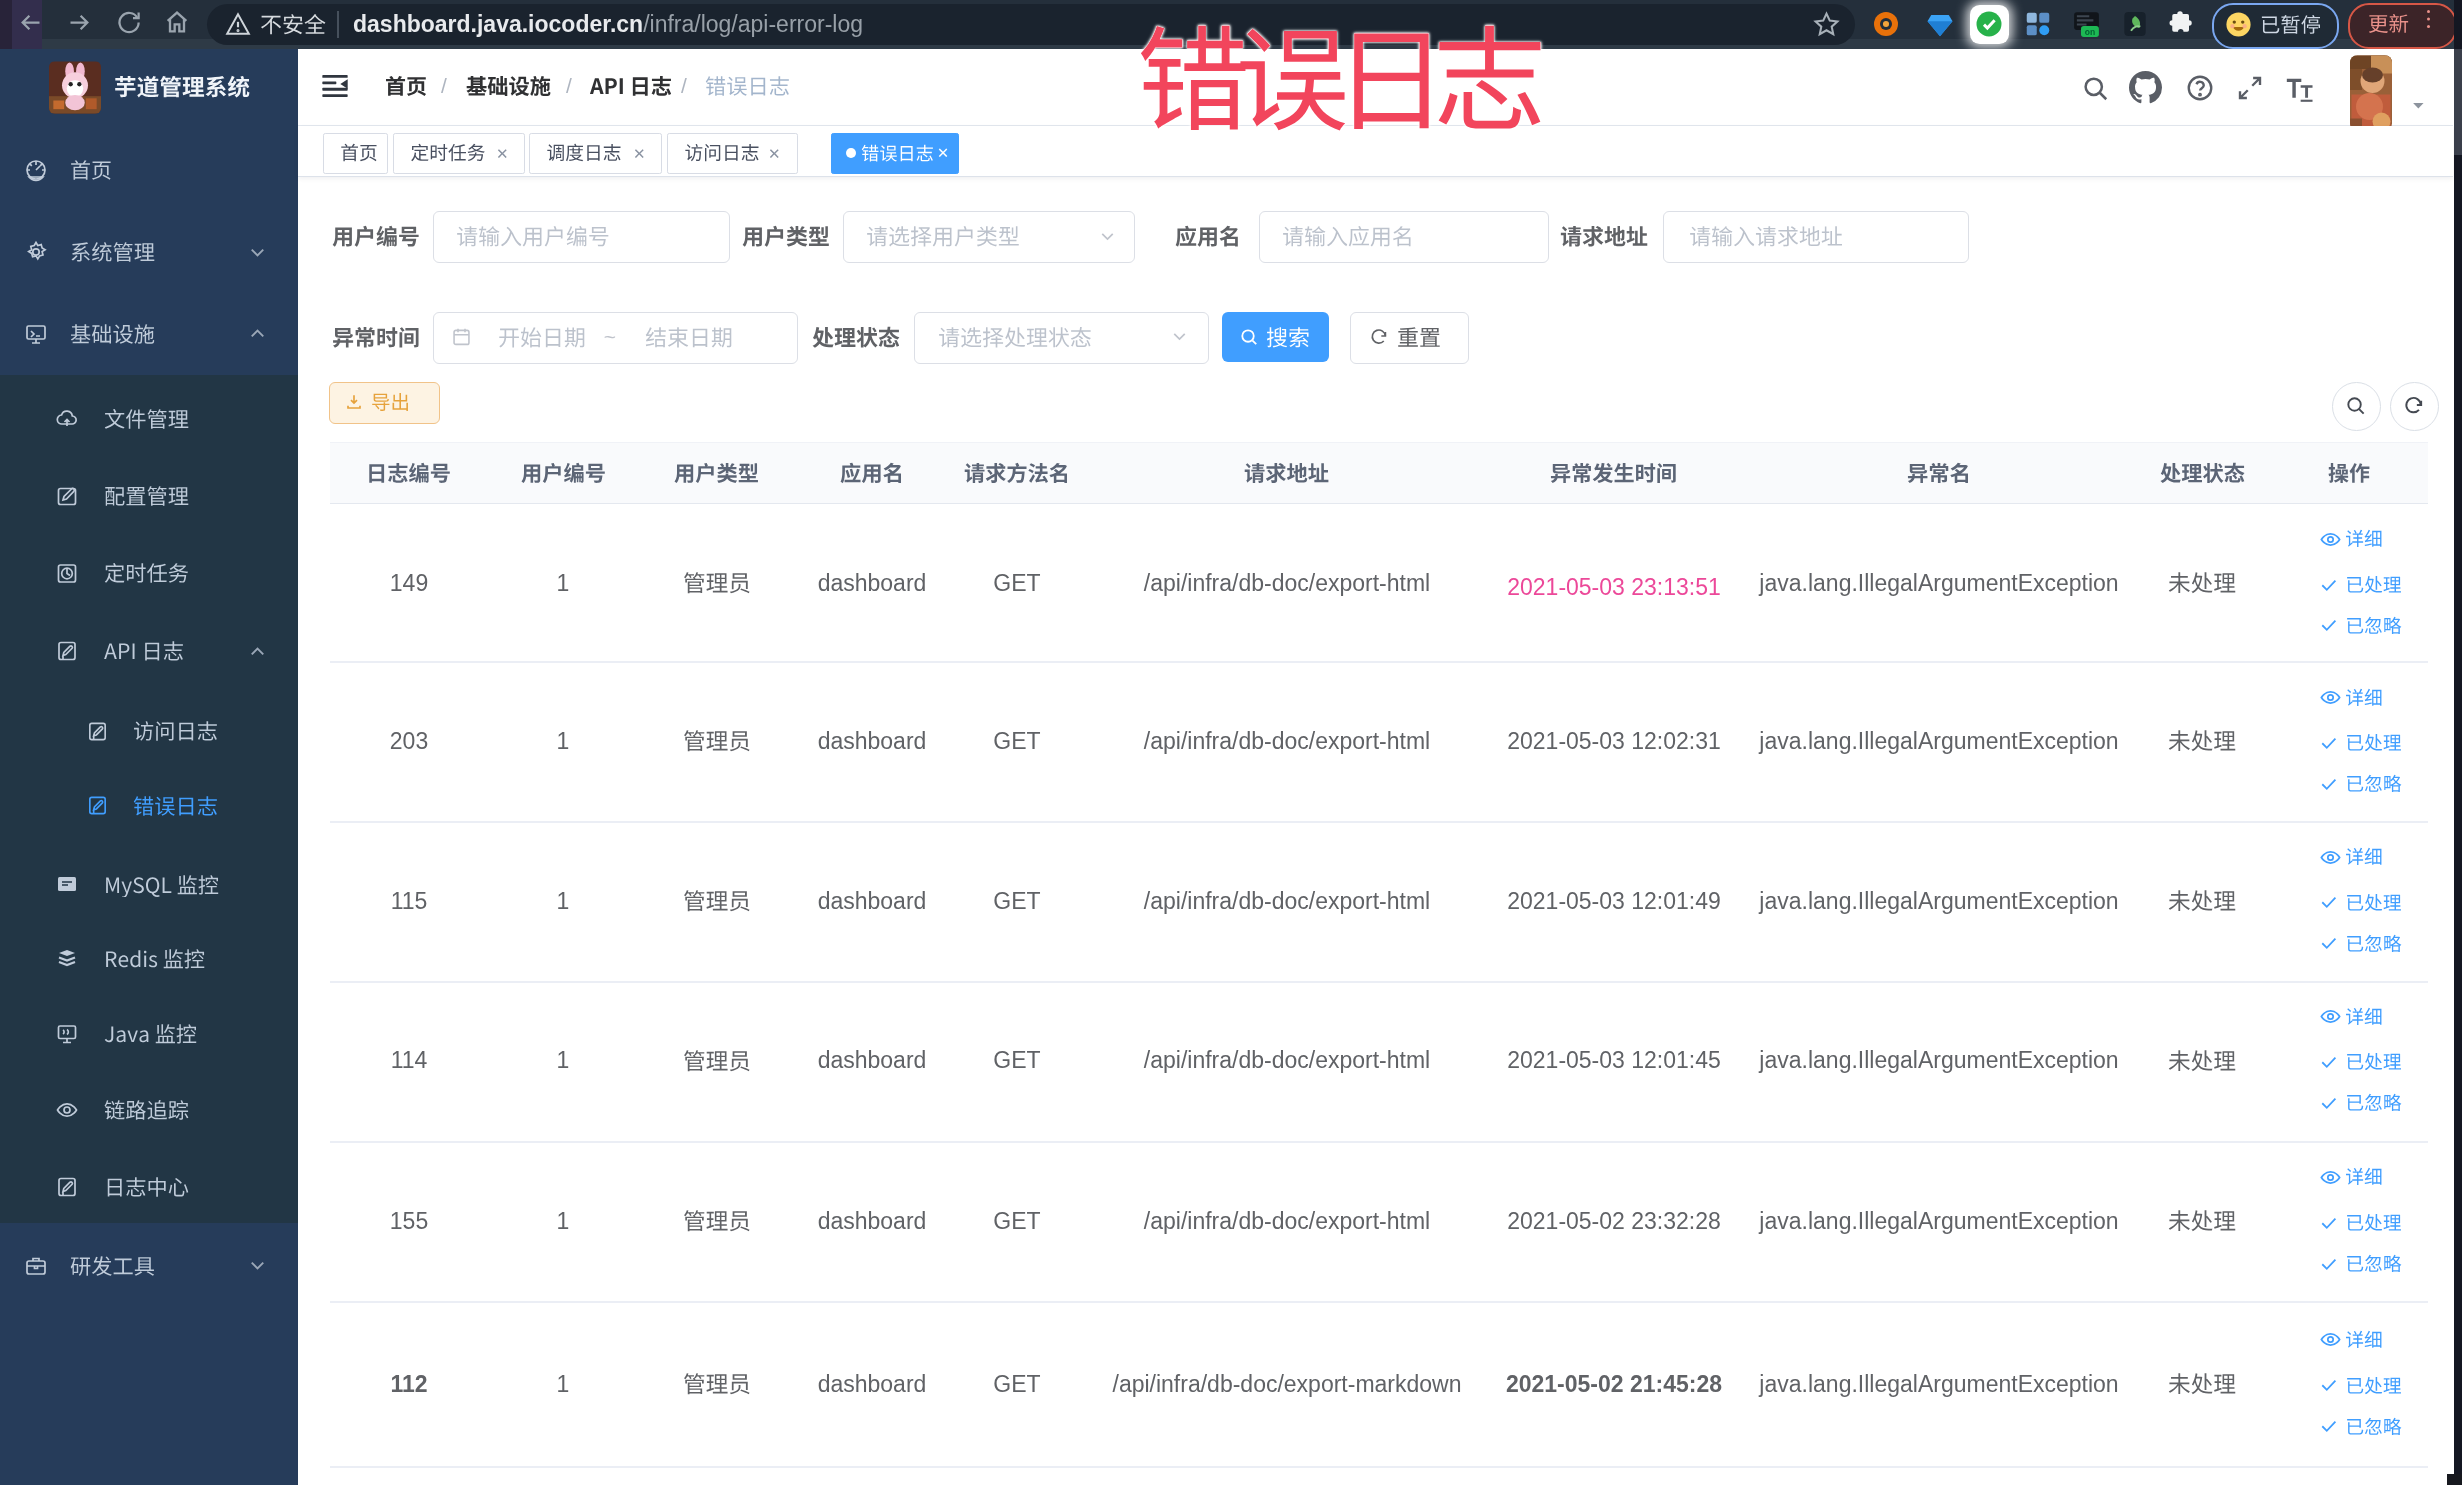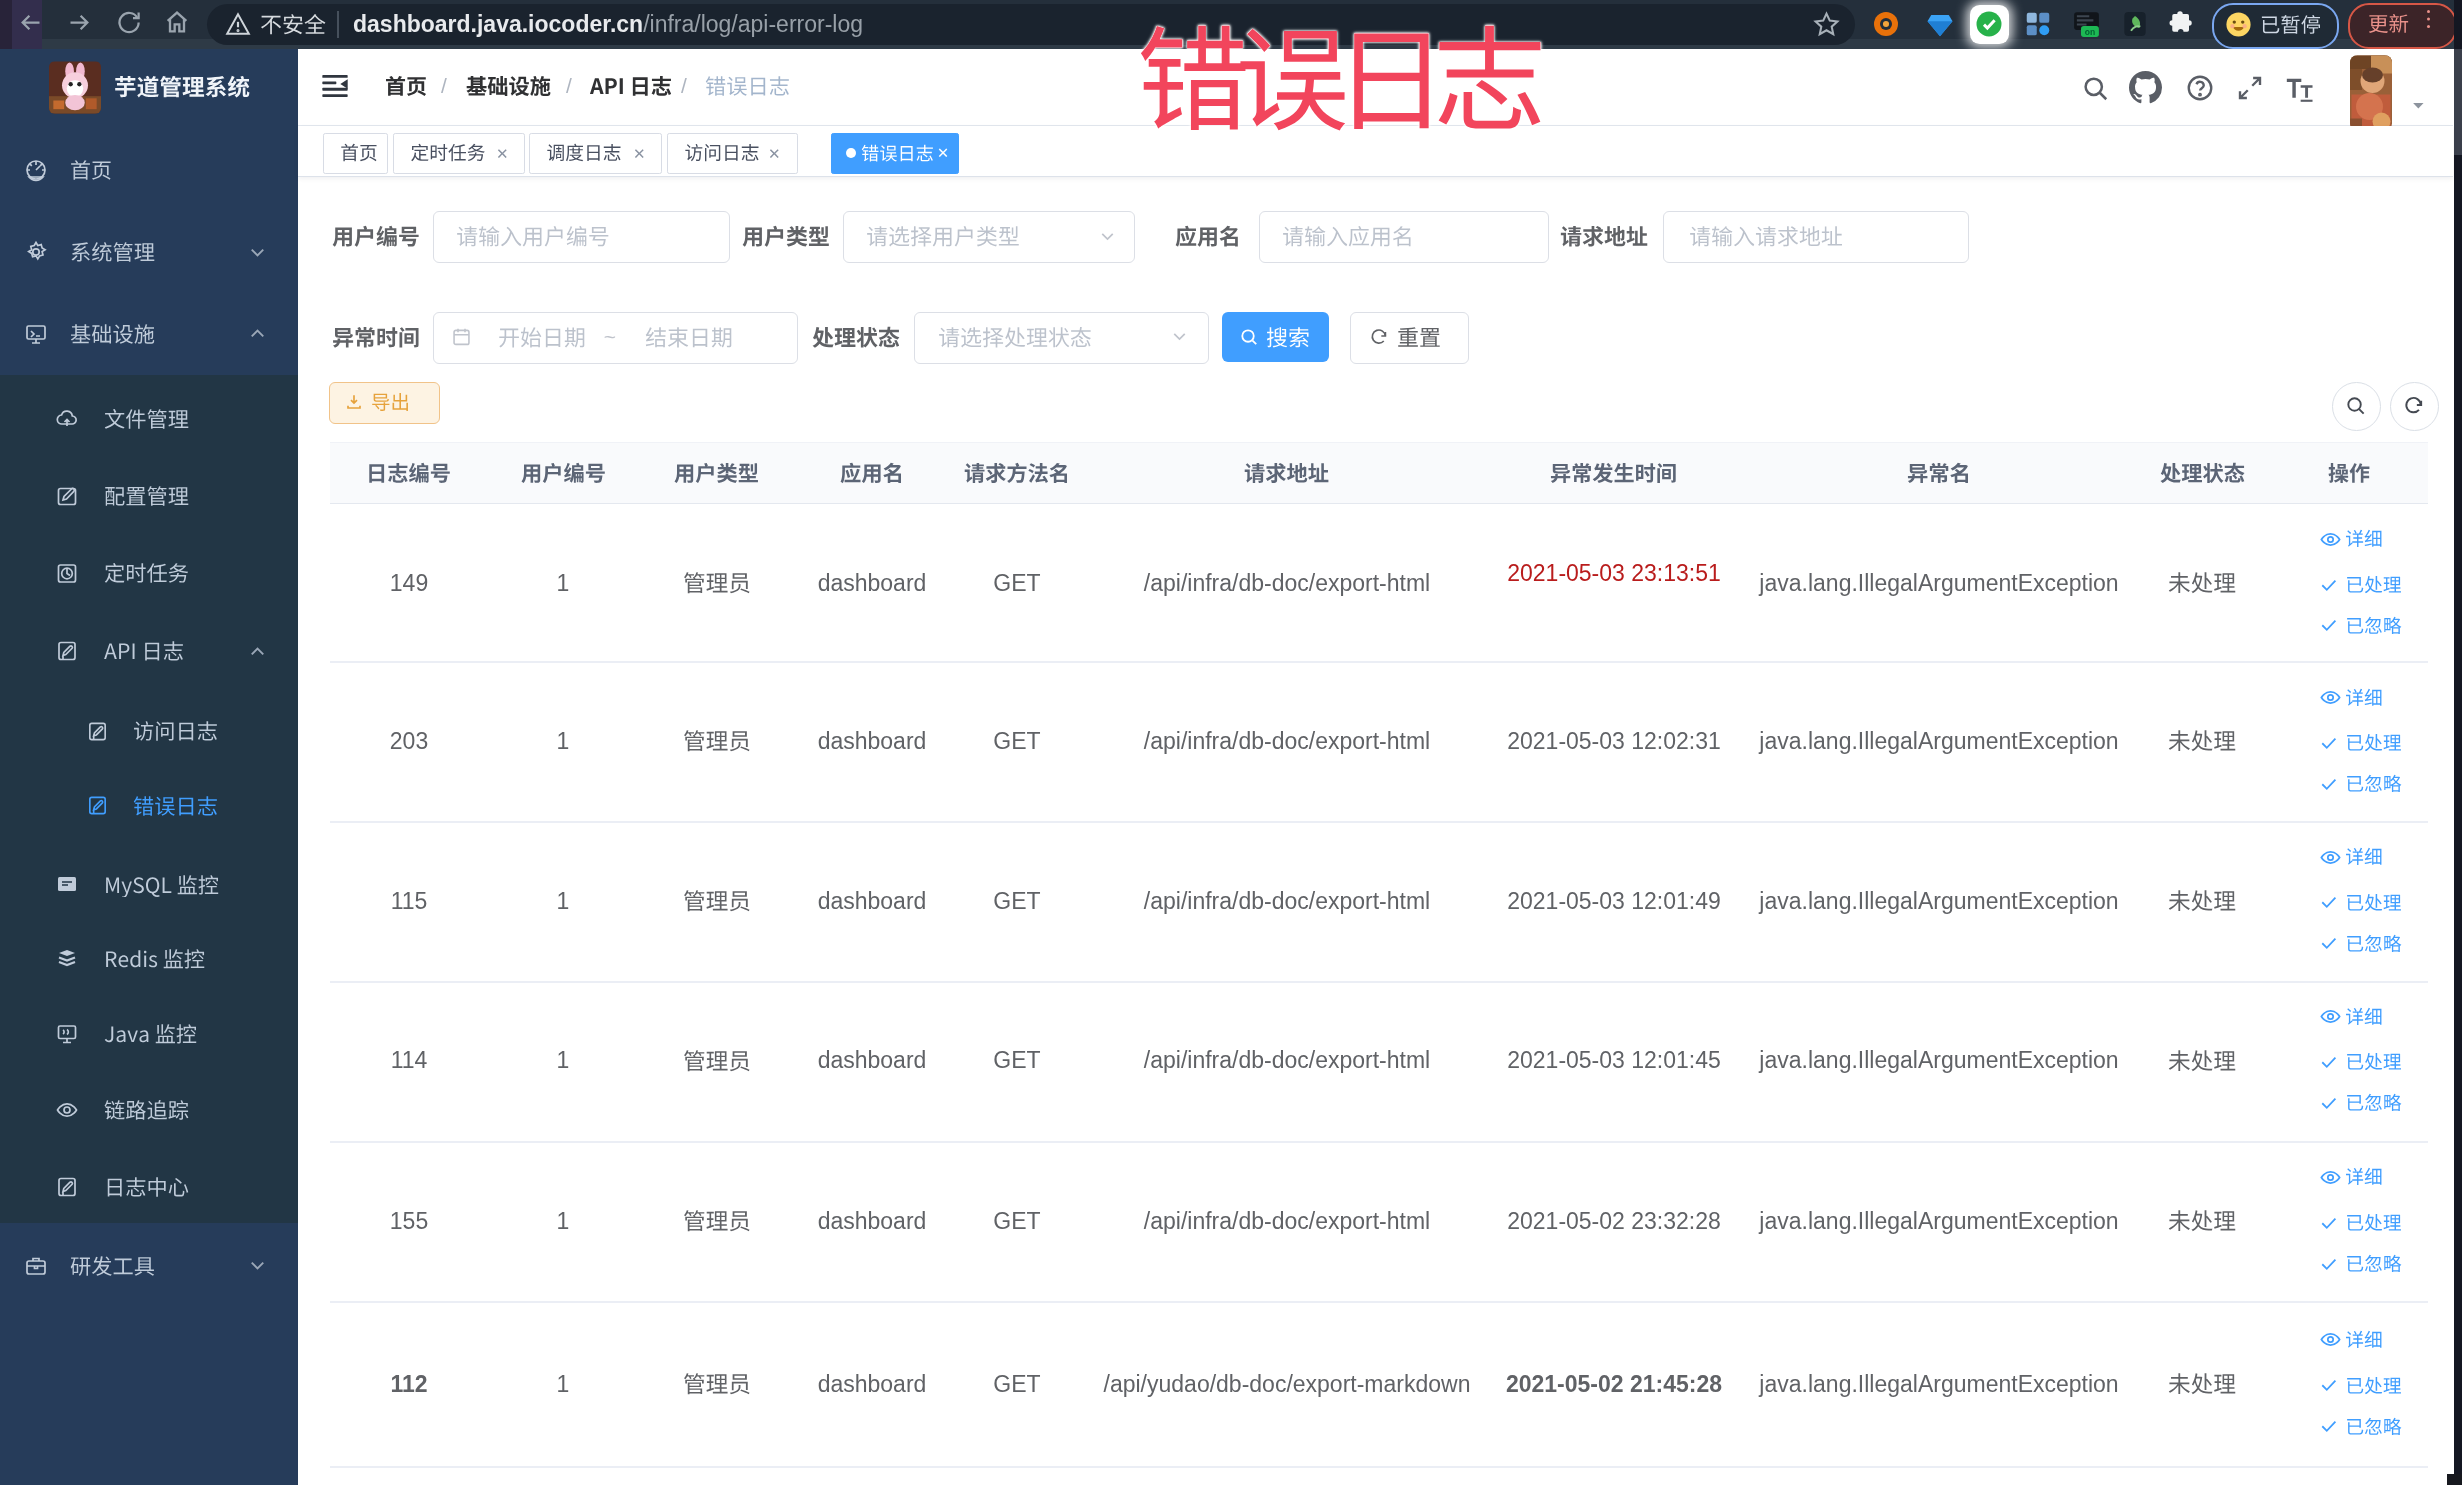--- a/index.html
+++ b/index.html
@@ -603,21 +603,21 @@
 <div class="abs" style="font-size:23px;color:#606266;font-weight:400;line-height:34px;height:34px;top:566px;left:409px;transform:translateX(-50%); white-space:nowrap;">149</div>
 <div class="abs" style="font-size:23px;color:#606266;font-weight:400;line-height:34px;height:34px;top:566px;left:563px;transform:translateX(-50%); white-space:nowrap;">1</div>
 <svg class="abs " style="left:683px;top:570px;" width="68" height="25.4" viewBox="0 0 90 33.5938">
     <g transform="translate(0,28.20) scale(0.03000,-0.03000)">
       <use href="#t44" fill="#606266"></use>
     </g>
   </svg>
 <div class="abs" style="font-size:23px;color:#606266;font-weight:400;line-height:34px;height:34px;top:566px;left:872px;transform:translateX(-50%); white-space:nowrap;">dashboard</div>
 <div class="abs" style="font-size:23px;color:#606266;font-weight:400;line-height:34px;height:34px;top:566px;left:1017px;transform:translateX(-50%); white-space:nowrap;">GET</div>
 <div class="abs" style="font-size:23px;color:#606266;font-weight:400;line-height:34px;height:34px;top:566px;left:1287px;transform:translateX(-50%); white-space:nowrap;">/api/infra/db-doc/export-html</div>
-<div class="abs" style="font-size:23px;color:#b91c1c;font-weight:400;line-height:34px;height:34px;top:556px;left:1614px;transform:translateX(-50%); white-space:nowrap;">2021-05-03 23:13:51</div>
+<div class="abs" style="font-size:23px;color:#ec4899;font-weight:400;line-height:34px;height:34px;top:570px;left:1614px;transform:translateX(-50%); white-space:nowrap;">2021-05-03 23:13:51</div>
 <div class="abs" style="font-size:23px;color:#606266;font-weight:400;line-height:34px;height:34px;top:566px;left:1939px;transform:translateX(-50%); white-space:nowrap;">java.lang.IllegalArgumentException</div>
 <svg class="abs " style="left:2168px;top:570px;" width="68" height="25.4" viewBox="0 0 90 33.5938">
     <g transform="translate(0,28.20) scale(0.03000,-0.03000)">
       <use href="#t45" fill="#606266"></use>
     </g>
   </svg>
 <svg class="abs" style="left:2319px;top:528px" width="23" height="23" viewBox="0 0 24 24" fill="none" stroke="#409eff" stroke-width="1.8">
     <path d="M2.5 12S6 6.2 12 6.2s9.5 5.8 9.5 5.8-3.5 5.8-9.5 5.8S2.5 12 2.5 12z"></path>
     <circle cx="12" cy="12" r="2.8"></circle>
   </svg>
@@ -812,21 +812,21 @@
   </svg>
 <div class="abs" style="font-size:23px;color:#606266;font-weight:700;line-height:34px;height:34px;top:1367px;left:409px;transform:translateX(-50%); white-space:nowrap;">112</div>
 <div class="abs" style="font-size:23px;color:#606266;font-weight:400;line-height:34px;height:34px;top:1367px;left:563px;transform:translateX(-50%); white-space:nowrap;">1</div>
 <svg class="abs " style="left:683px;top:1371px;" width="68" height="25.4" viewBox="0 0 90 33.5938">
     <g transform="translate(0,28.20) scale(0.03000,-0.03000)">
       <use href="#t44" fill="#606266"></use>
     </g>
   </svg>
 <div class="abs" style="font-size:23px;color:#606266;font-weight:400;line-height:34px;height:34px;top:1367px;left:872px;transform:translateX(-50%); white-space:nowrap;">dashboard</div>
 <div class="abs" style="font-size:23px;color:#606266;font-weight:400;line-height:34px;height:34px;top:1367px;left:1017px;transform:translateX(-50%); white-space:nowrap;">GET</div>
-<div class="abs" style="font-size:23px;color:#606266;font-weight:400;line-height:34px;height:34px;top:1367px;left:1287px;transform:translateX(-50%); white-space:nowrap;">/api/yudao/db-doc/export-markdown</div>
+<div class="abs" style="font-size:23px;color:#606266;font-weight:400;line-height:34px;height:34px;top:1367px;left:1287px;transform:translateX(-50%); white-space:nowrap;">/api/infra/db-doc/export-markdown</div>
 <div class="abs" style="font-size:23px;color:#606266;font-weight:700;line-height:34px;height:34px;top:1367px;left:1614px;transform:translateX(-50%); white-space:nowrap;">2021-05-02 21:45:28</div>
 <div class="abs" style="font-size:23px;color:#606266;font-weight:400;line-height:34px;height:34px;top:1367px;left:1939px;transform:translateX(-50%); white-space:nowrap;">java.lang.IllegalArgumentException</div>
 <svg class="abs " style="left:2168px;top:1371px;" width="68" height="25.4" viewBox="0 0 90 33.5938">
     <g transform="translate(0,28.20) scale(0.03000,-0.03000)">
       <use href="#t45" fill="#606266"></use>
     </g>
   </svg>
 <svg class="abs" style="left:2319px;top:1328px" width="23" height="23" viewBox="0 0 24 24" fill="none" stroke="#409eff" stroke-width="1.8">
     <path d="M2.5 12S6 6.2 12 6.2s9.5 5.8 9.5 5.8-3.5 5.8-9.5 5.8S2.5 12 2.5 12z"></path>
     <circle cx="12" cy="12" r="2.8"></circle>

